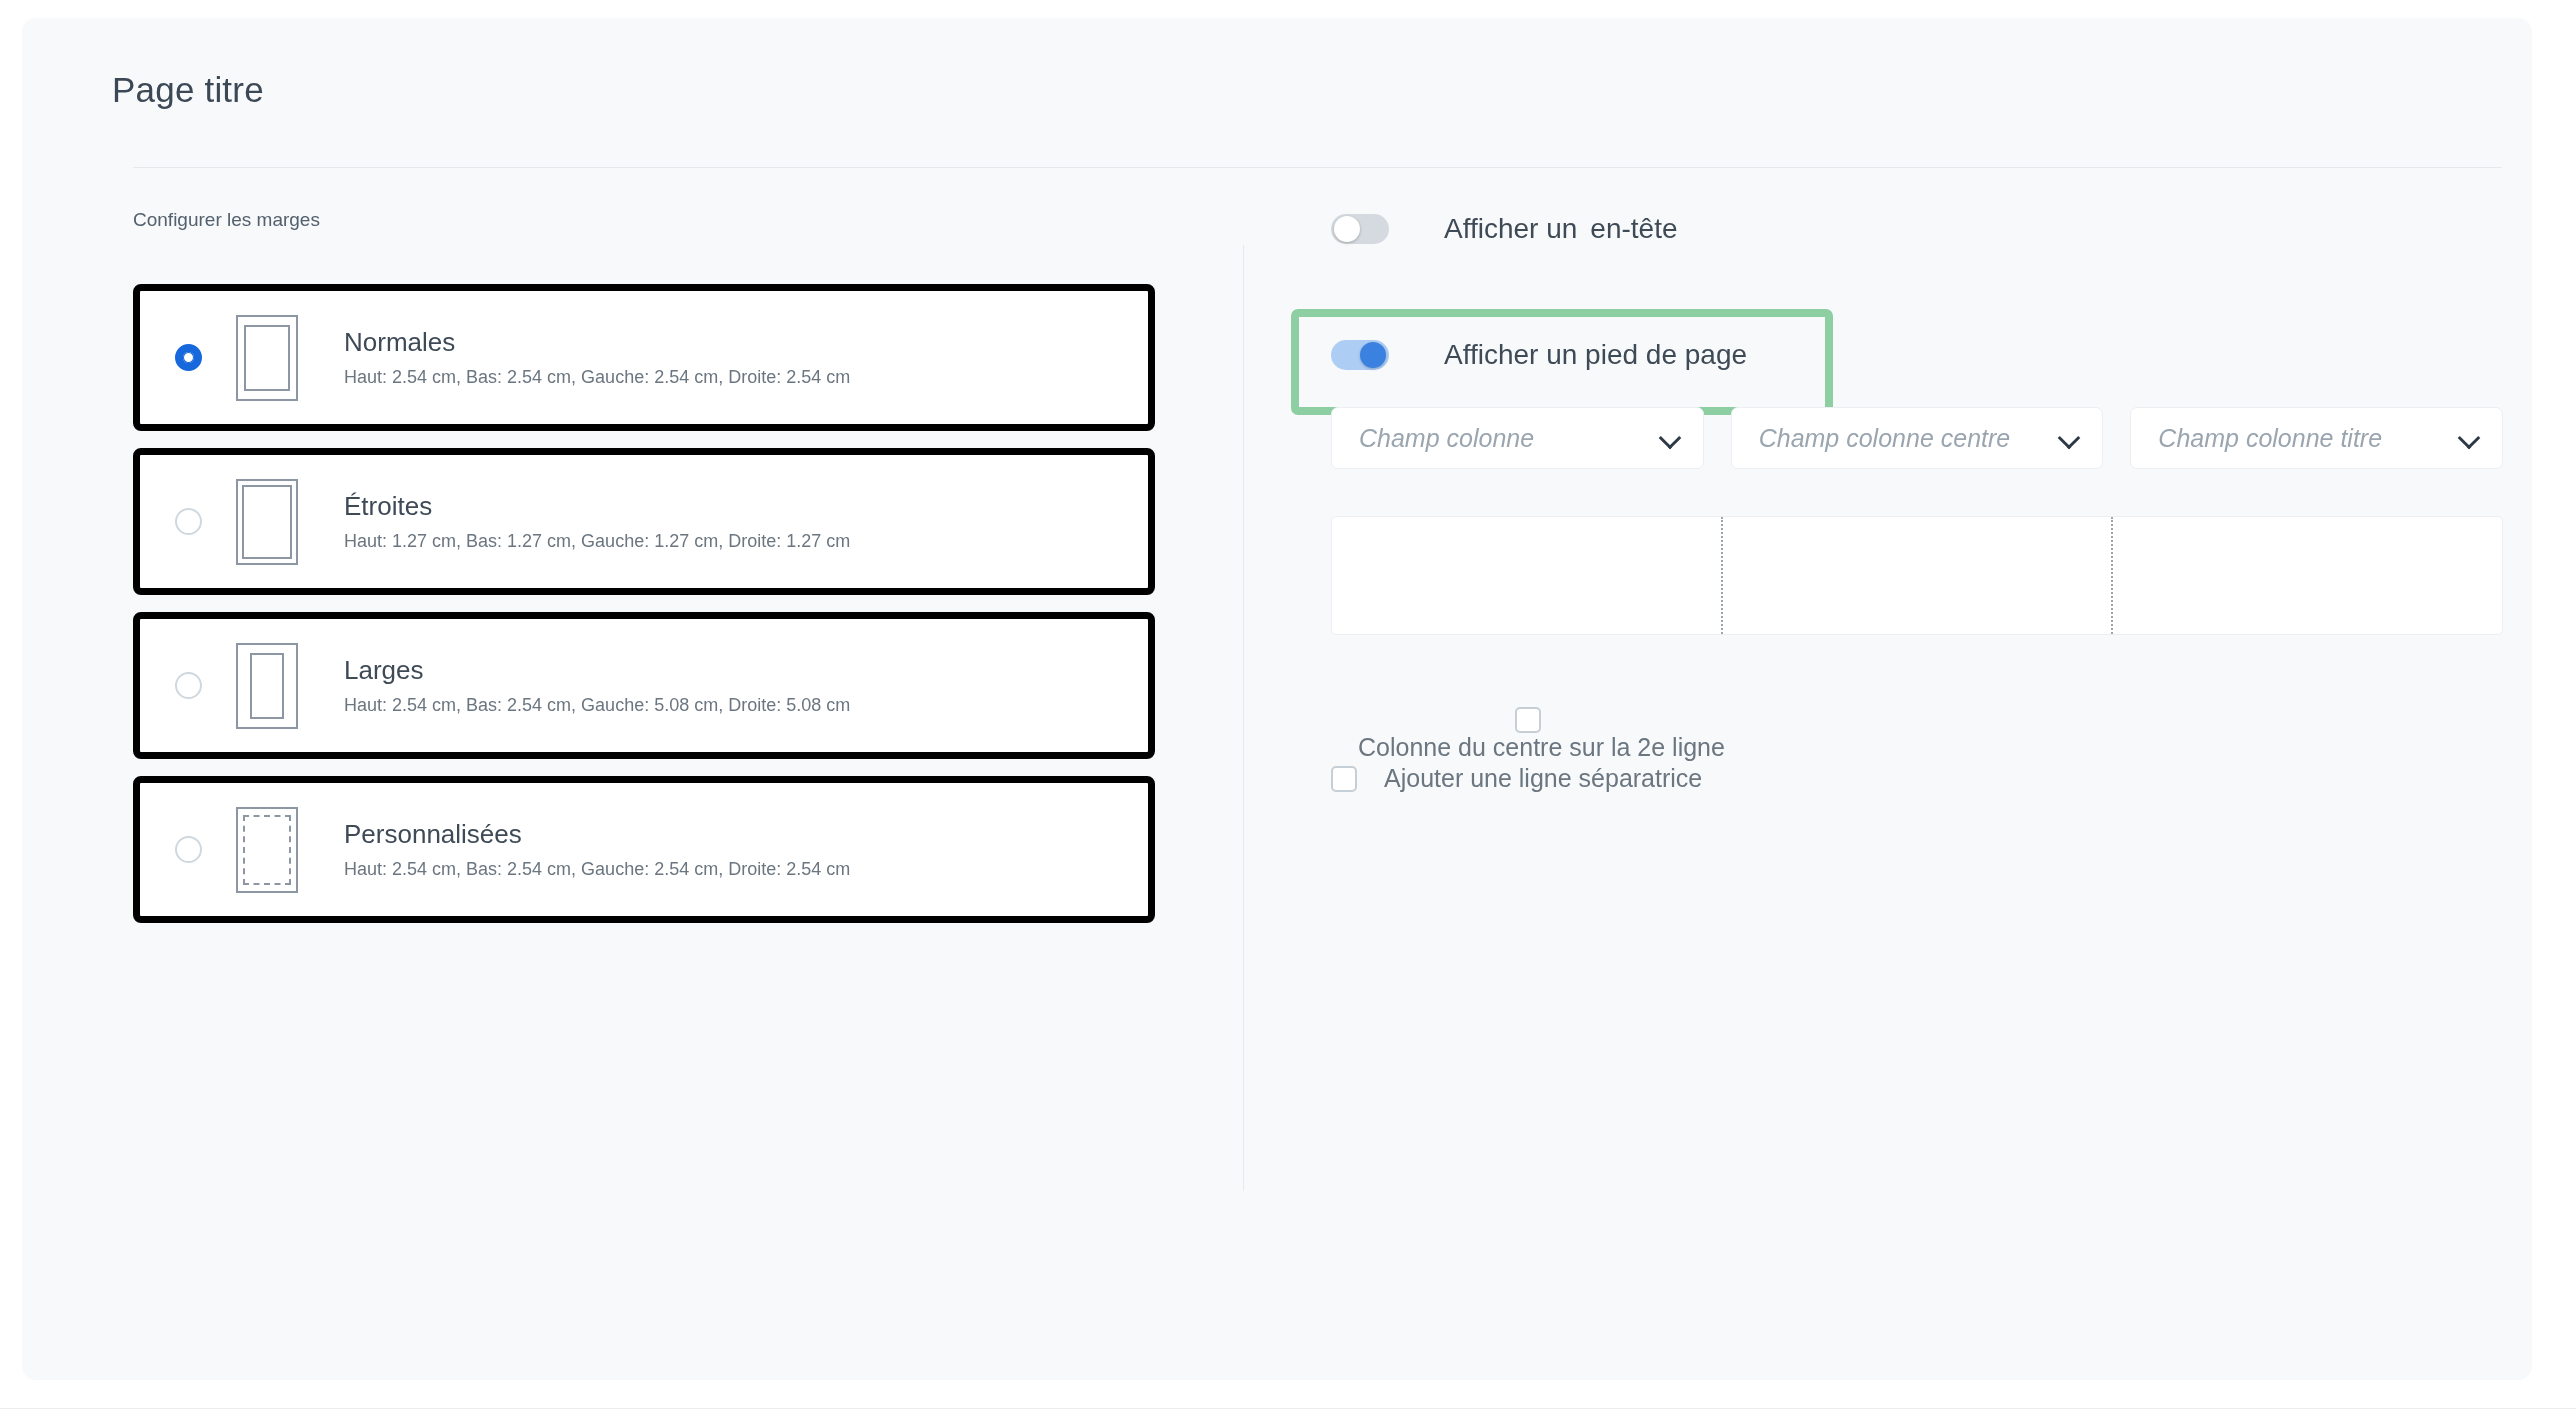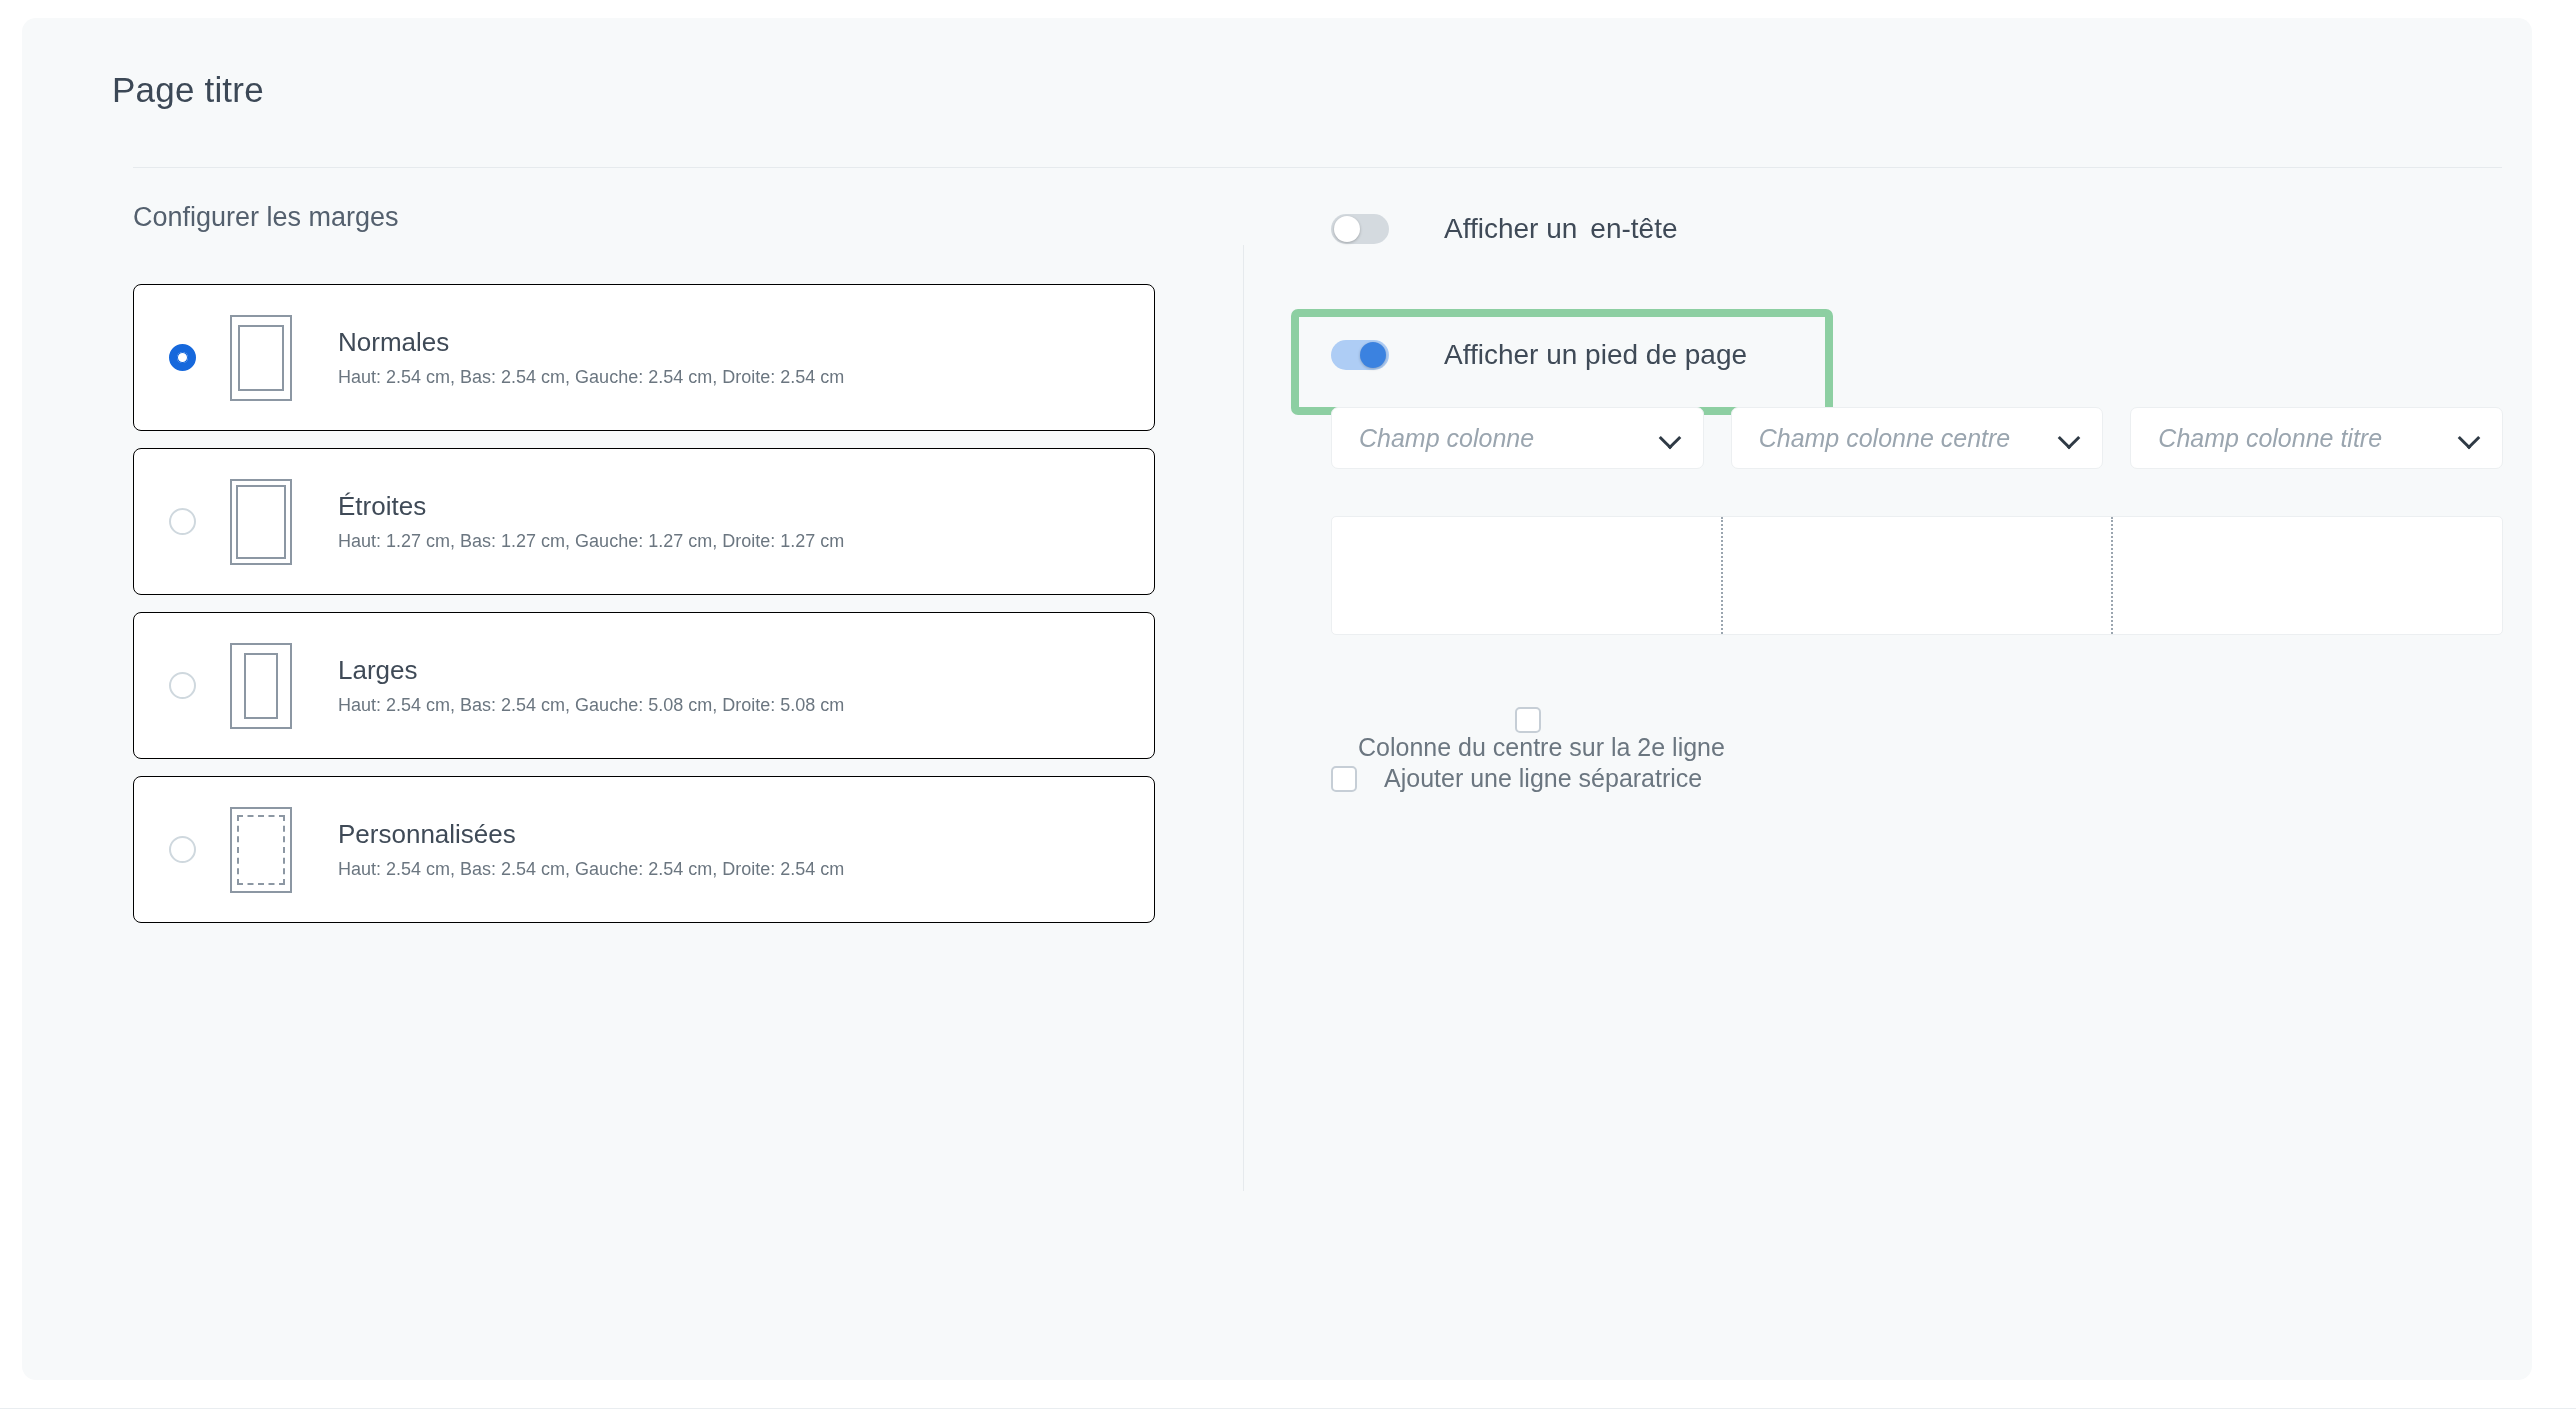--- a/index.html
+++ b/index.html
@@ -67,40 +67,40 @@
     position: absolute;
     left: 0;
     top: 0;
     width: 1222px;
     height: 1362px;
   }
 
   .section-label {
     position: absolute;
     left: 111px;
-    top: 184px;
-    font-size: 27px;
+    top: 191px;
+    font-size: 19px;
     color: #54606e;
     white-space: nowrap;
   }
 
   .margin-list {
     position: absolute;
     left: 111px;
     top: 266px;
     width: 1022px;
   }
 
   .margin-card {
     position: relative;
     box-sizing: border-box;
     width: 1022px;
     height: 147px;
     background: #ffffff;
-    border: 1px solid #000000;
+    border: 7px solid #000000;
     border-radius: 8px;
     margin-bottom: 17px;
     display: flex;
     align-items: center;
   }
 
   .radio-wrap {
     width: 96px;
     display: flex;
     justify-content: center;

